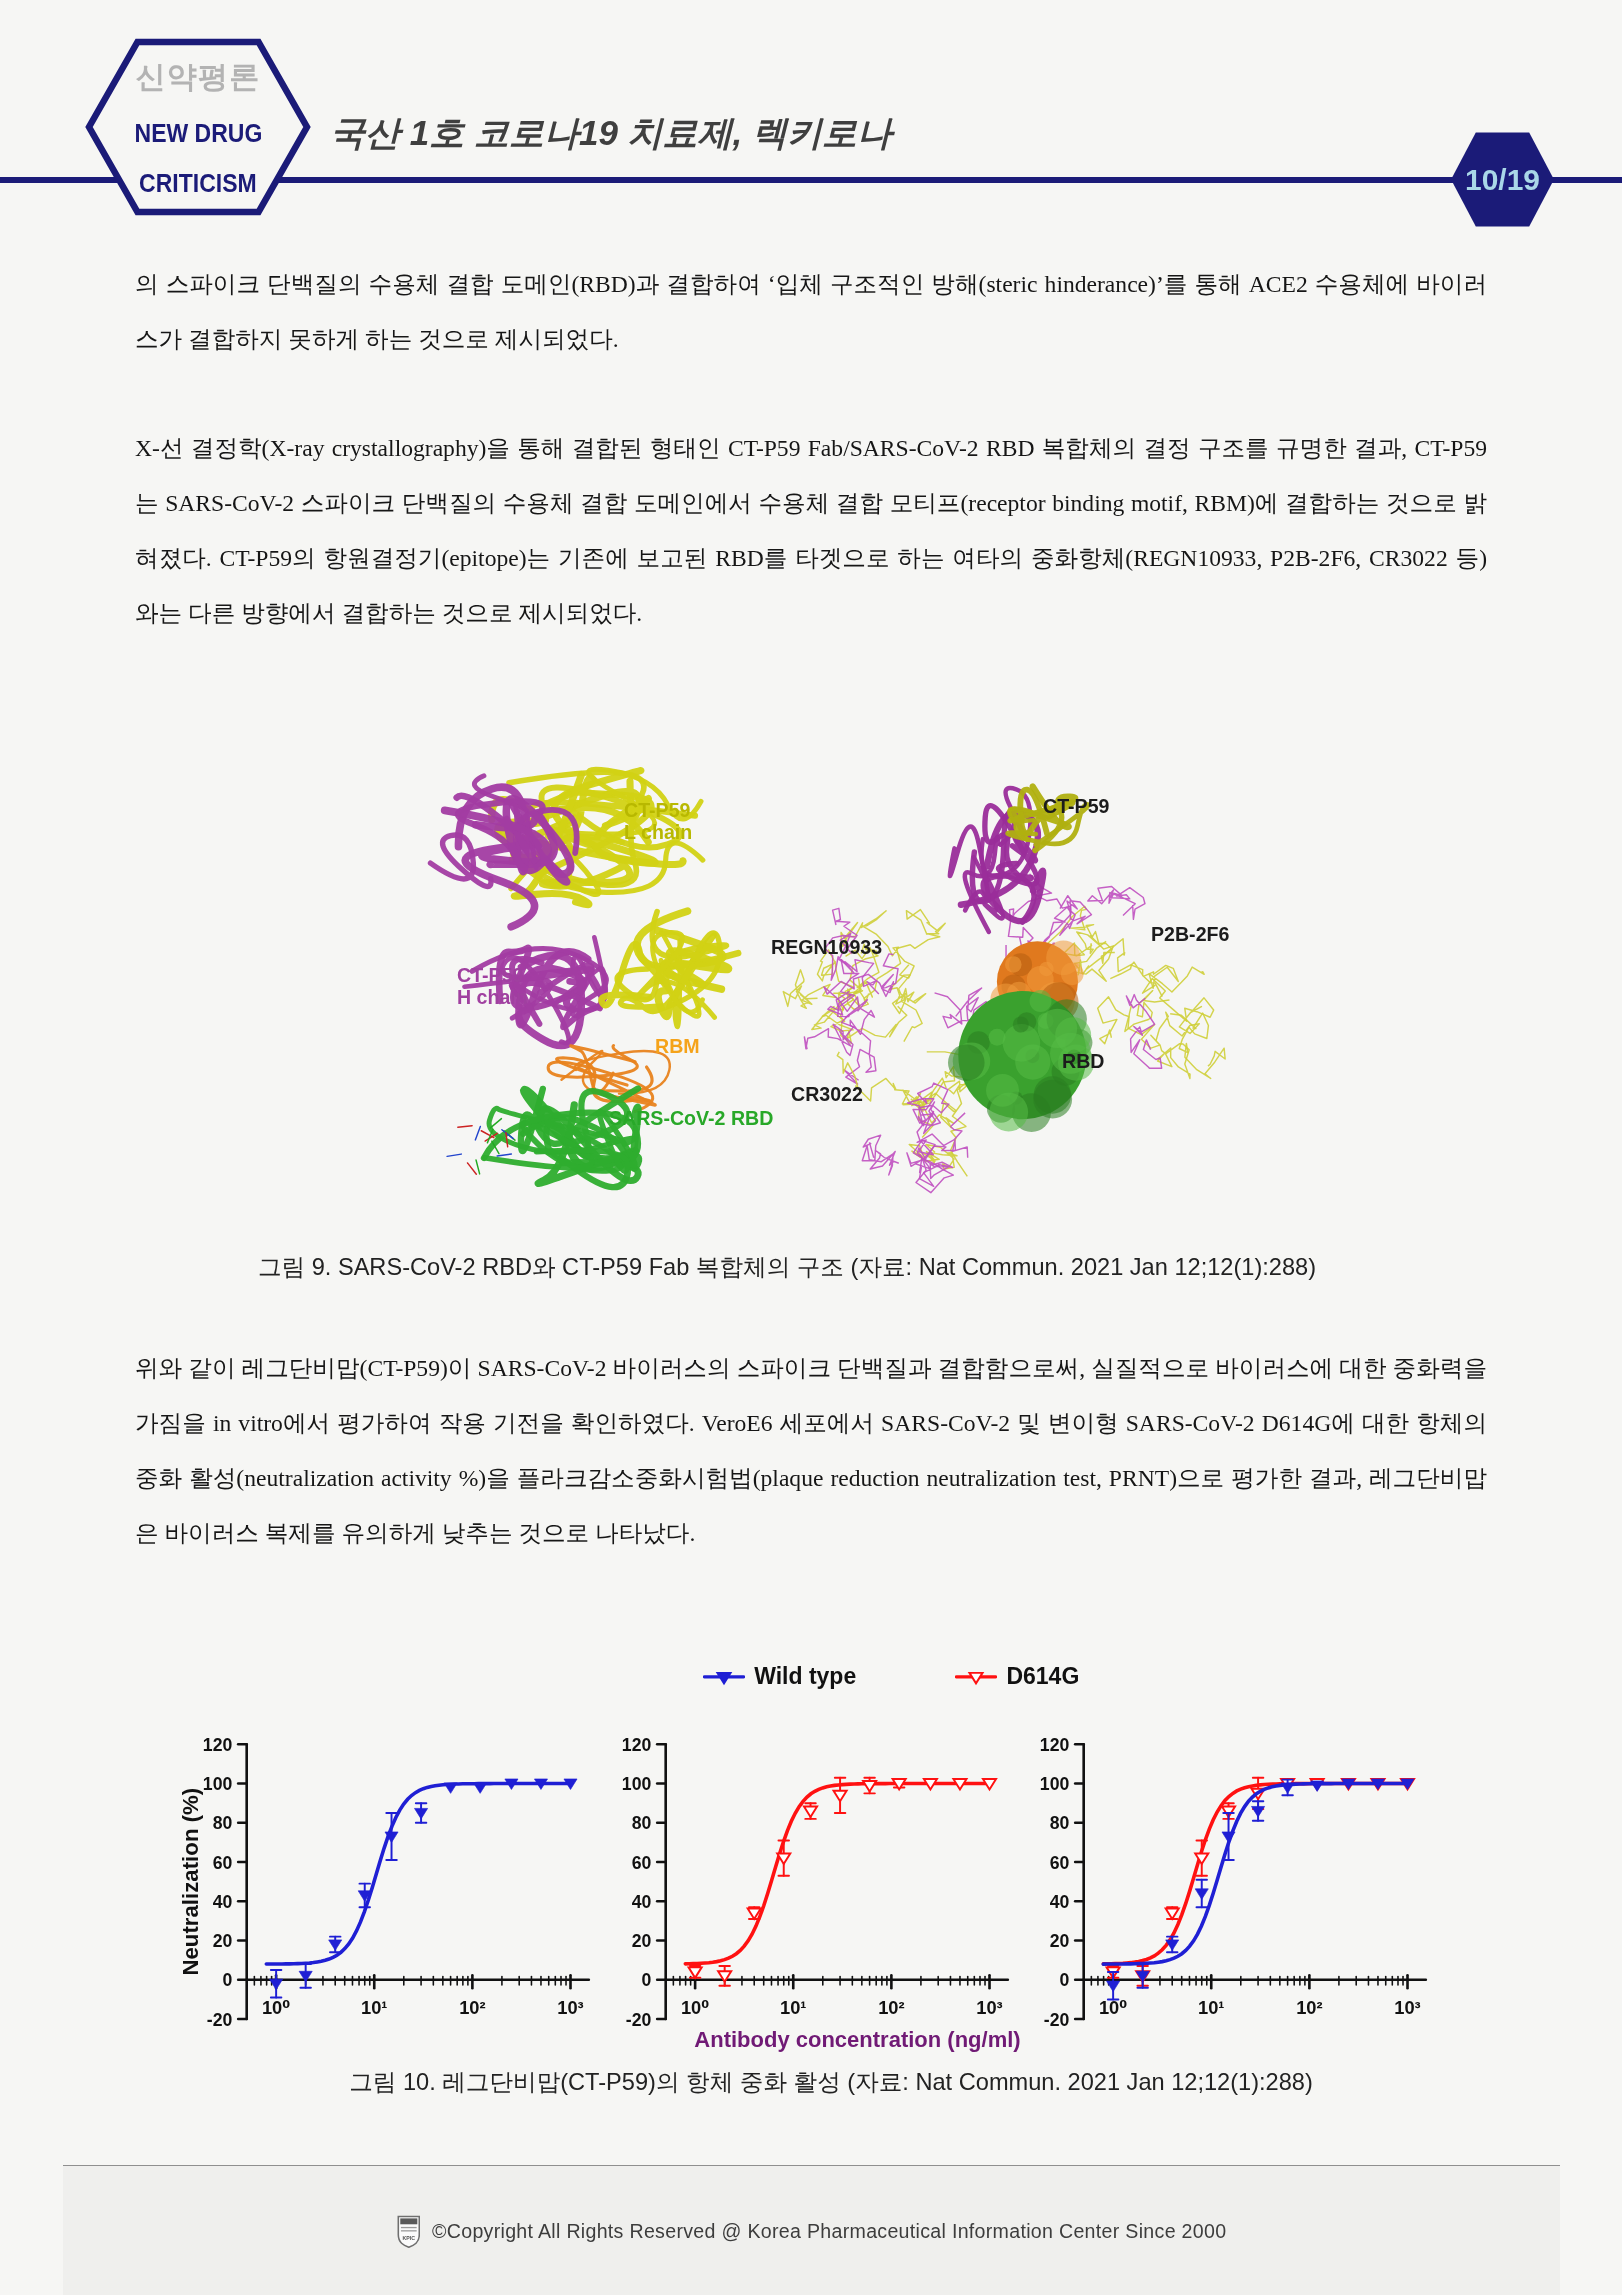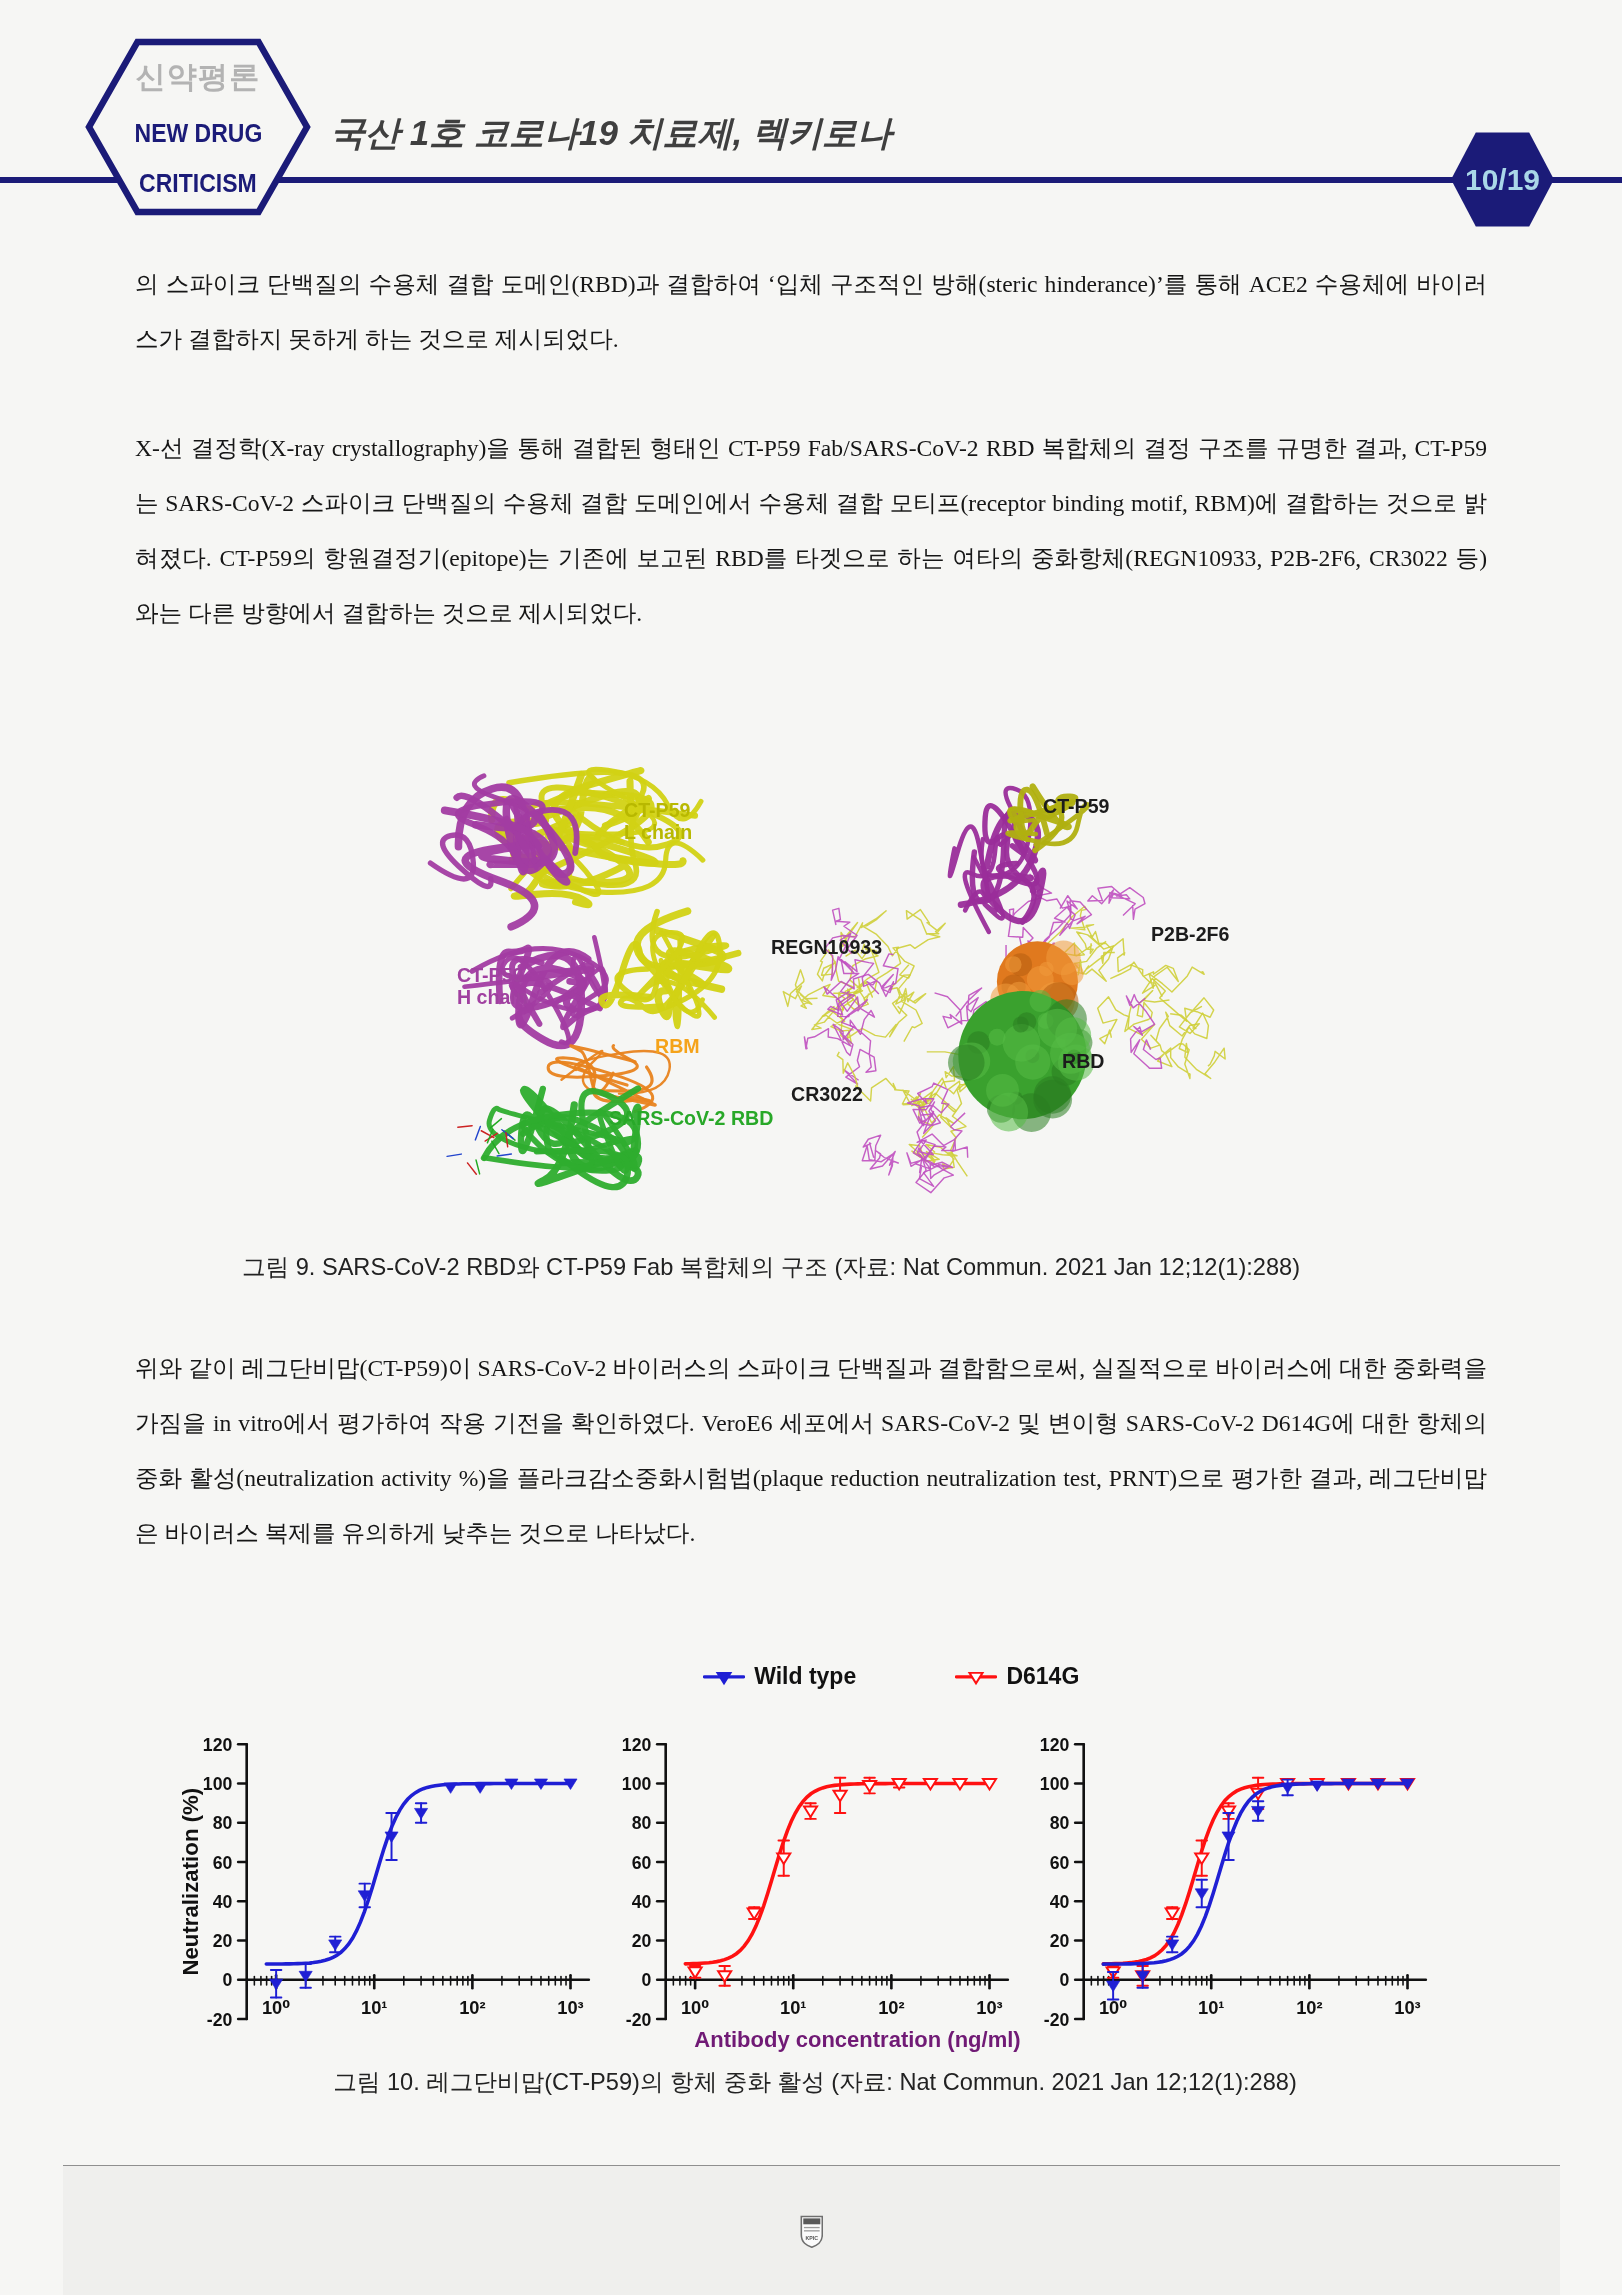--- a/index.html
+++ b/index.html
@@ -20,21 +20,21 @@
   .logo-en{font-size:25px;font-weight:700;color:#1b1b78;letter-spacing:0px;line-height:29px;transform:scaleX(.92);}
   #doc-title{left:330px;top:113px;width:916px;height:39px;line-height:39px;
     font-size:35px;font-weight:600;color:#3f3f3f;font-style:italic;}
   #page-badge{left:1448px;top:130px;width:109px;height:99px;z-index:3;}
   #page-badge text{font-size:46px;font-weight:700;}
   
   .para{left:135px;width:1352px;font-size:23.6px;line-height:55px;text-align:justify;color:#161616;font-family:Liberation Serif, serif;}
   #para1{top:257px;}
   #para2{top:421px;}
   #para3{top:1341px;}
-  .caption{left:0;width:1542px;text-align:center;font-size:23.6px;color:#222;}
+  .caption{left:16px;width:1542px;text-align:center;font-size:23.6px;color:#222;}
   #fig9-caption{top:1251px;}
   #fig10-caption{top:2066px;margin-left:44px;}
   
   #fig9{left:398px;top:715px;width:838px;height:520px;}
   .fig9-label{position:absolute;font-weight:700;font-size:19.6px;line-height:22px;white-space:pre-line;margin-top:46px;}
   
   #fig10-legend{left:703px;top:1663px;display:flex;gap:99px;align-items:center;}
   .legend-item{display:flex;align-items:center;gap:9.2px;font-size:23px;font-weight:700;color:#111;}
   #charts{left:178px;top:1705px;width:1256px;height:337px;display:flex;}
   #x-axis-label{left:648px;top:2027px;width:419px;text-align:center;font-size:22px;font-weight:700;color:#701a75;}
@@ -577,14 +577,15 @@
 <div class="abs caption" id="fig10-caption">그림 10. 레그단비맙(CT-P59)의 항체 중화 활성 (자료: Nat Commun. 2021 Jan 12;12(1):288)</div>
 
 <div class="abs" id="footer-band">
   <svg width="23.6" height="33" viewBox="0 0 36 50">
     <path d="M2 2 H34 V30 C34 42 26 46 18 49 C10 46 2 42 2 30 Z" fill="#fbfbfb" stroke="#6f6f6f" stroke-width="2.4"></path>
     <rect x="5" y="5" width="26" height="9" fill="#5a5a5a"></rect>
     <line x1="6" y1="19" x2="30" y2="19" stroke="#9a9a9a" stroke-width="2"></line>
     <line x1="6" y1="24" x2="30" y2="24" stroke="#9a9a9a" stroke-width="2"></line>
     <text x="18" y="38" text-anchor="middle" font-size="8" font-weight="700" fill="#555">KPIC</text>
   </svg>
+  <span id="footer-text">©Copyright All Rights Reserved @ Korea Pharmaceutical Information Center Since 2000</span>
 </div>
 
 
 </body></html>

